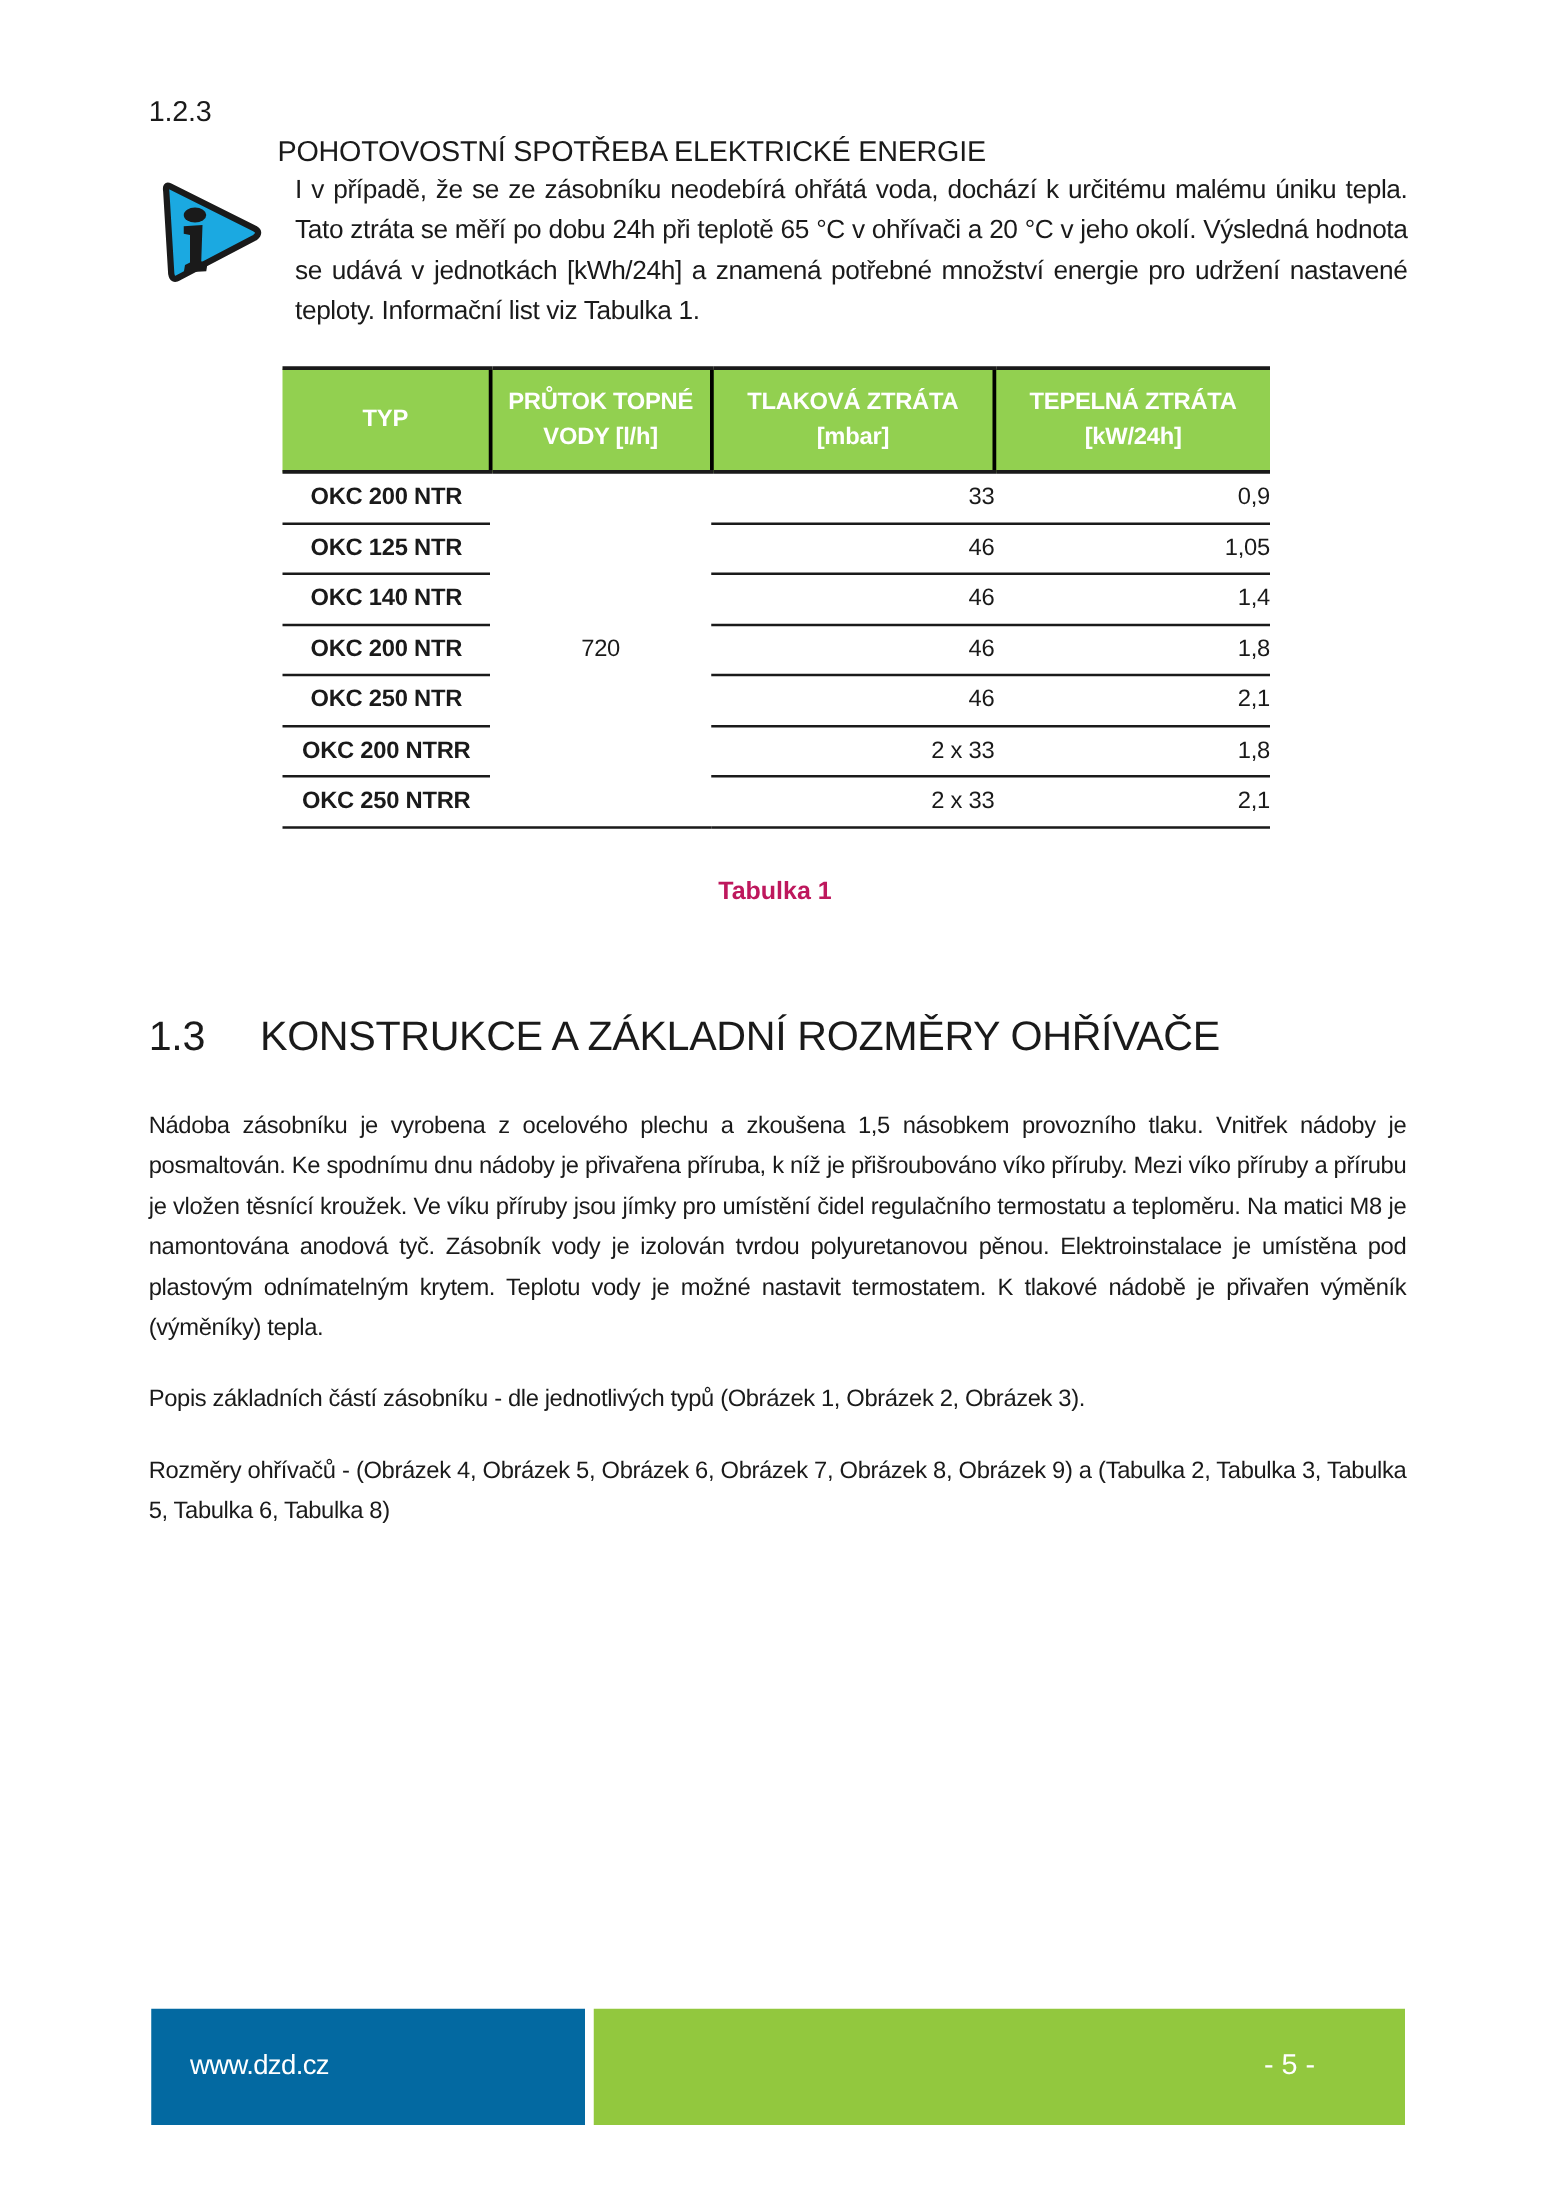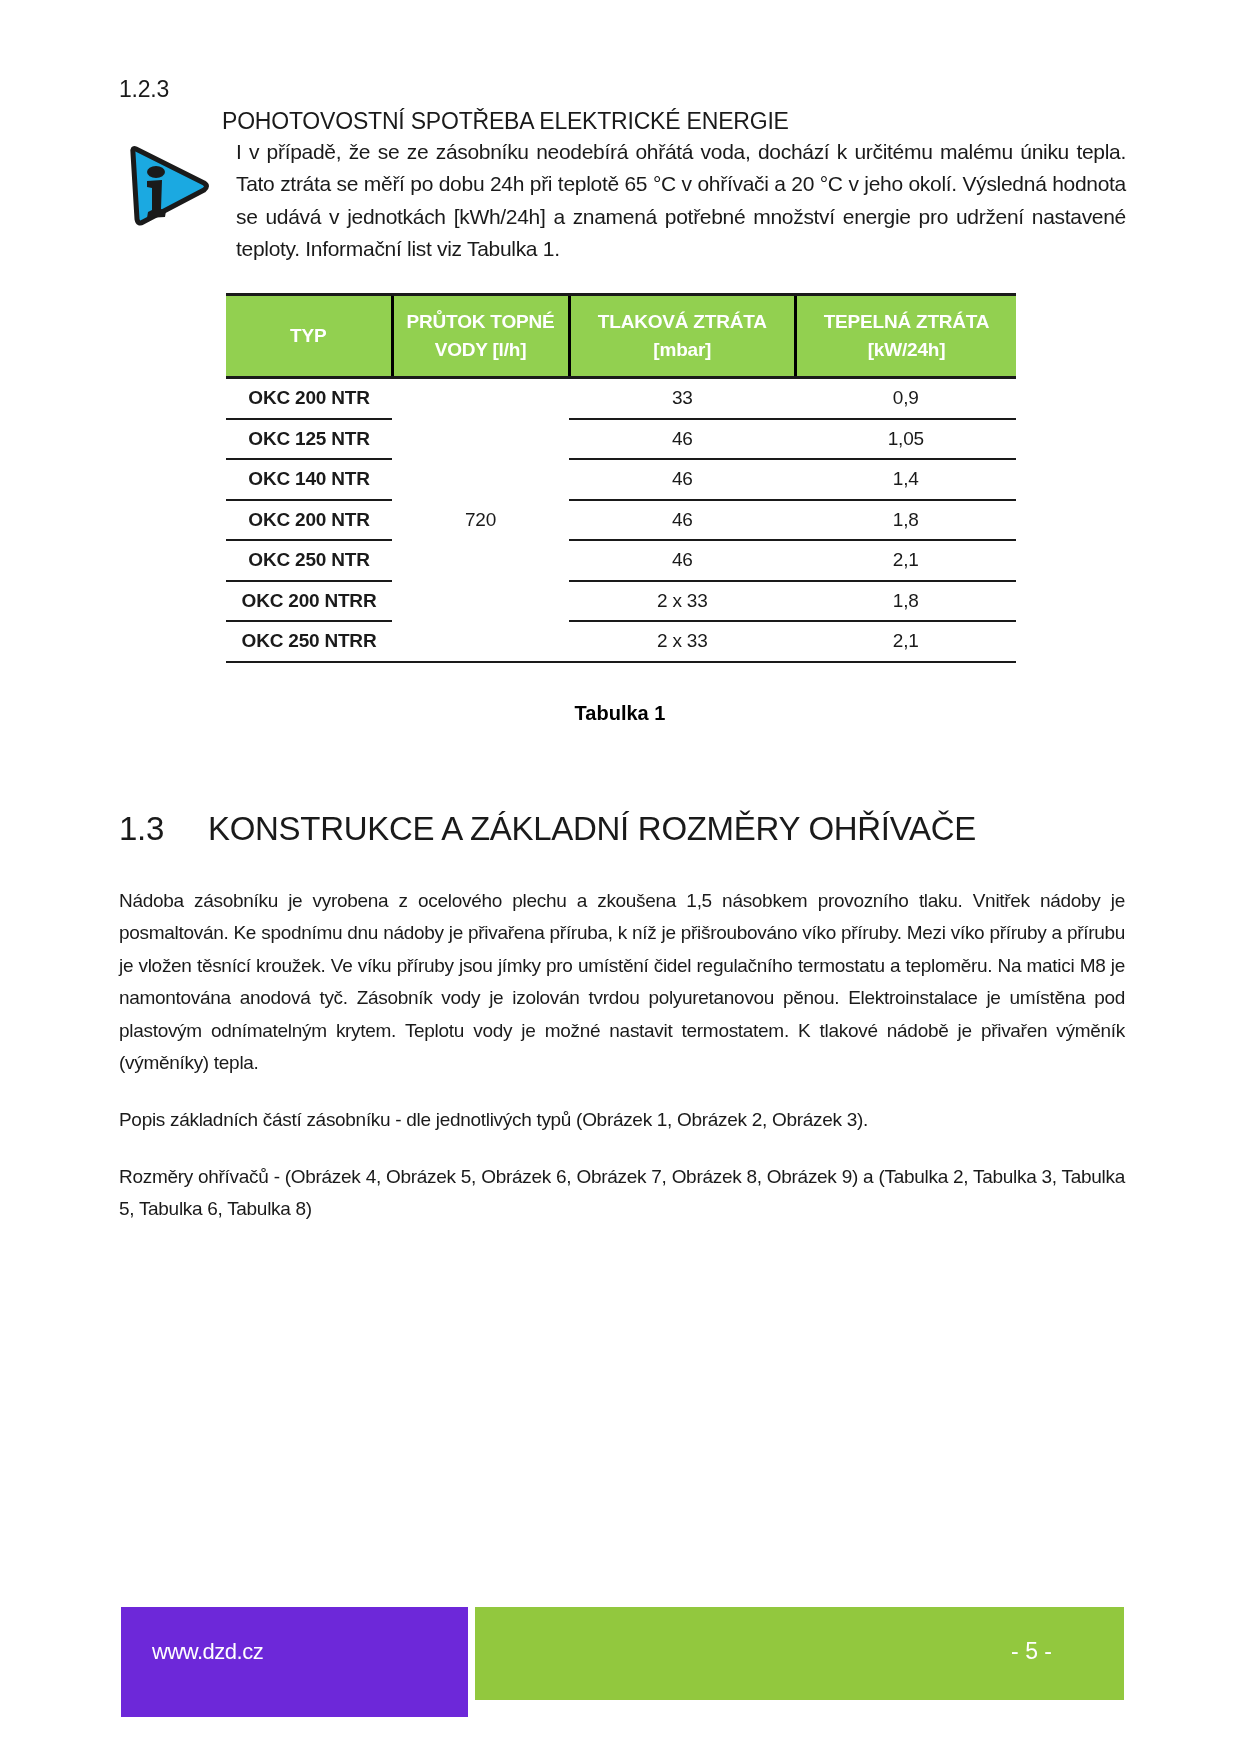--- a/index.html
+++ b/index.html
@@ -14,29 +14,29 @@
            text-align:justify; letter-spacing:-0.3px; }
   table.spec { position:absolute; left:226px; top:293px; width:790px; border-collapse:collapse;
                font-size:19px; letter-spacing:-0.2px; }
   table.spec thead th { background:#92d050; color:#ffffff; font-weight:bold; height:80px;
                         padding:0; text-align:center; line-height:28px; font-size:19px;
                         border-top:3px solid #1a1a1a; border-bottom:3px solid #1a1a1a; }
   table.spec thead th + th { border-left:3px solid #000000; }
   table.spec td { height:38.5px; padding:0; text-align:center; }
   table.spec td.typ { font-weight:bold; border-bottom:2.5px solid #1a1a1a; width:166px; }
   table.spec td.flow { width:177px; border-bottom:2.5px solid #1a1a1a; vertical-align:middle; }
-  table.spec td.val { border-bottom:2.5px solid #1a1a1a; }
-  .caption { left:0; width:1240px; top:702px; text-align:center; color:#000000;
+  table.spec td.val { border-bottom:2.5px solid #1a1a1a;text-align:right; }
+  .caption { left:0; width:1240px; top:702px; text-align:center; color:#be185d;
              font-weight:bold; font-size:20px; }
   .h2 { top:810px; left:119px; font-size:33px; white-space:nowrap; letter-spacing:-0.3px; }
   .h2 .num { position:absolute; left:0; }
   .h2 .title { position:absolute; left:89px; }
   .body { left:119px; width:1006px; font-size:19px; line-height:32.4px; text-align:justify;
           letter-spacing:-0.3px; }
-  .footer-left { left:121px; top:1607px; width:347px; height:110px; background:#6d28d9; }
+  .footer-left { left:121px; top:1607px; width:347px; height:93px; background:#0369a1; }
   .footer-right { left:475px; top:1607px; width:649px; height:93px; background:#92c83e; }
   .footer-url { position:absolute; left:31px; top:32px; color:#ffffff; font-size:22px; letter-spacing:-0.5px; }
   .footer-page { position:absolute; right:72px; top:31px; color:#ffffff; font-size:23px; }
 </style>
 </head>
 <body>
 
 <div class="abs h3">
   <span class="num">1.2.3</span>
   <span class="title">POHOTOVOSTNÍ SPOTŘEBA ELEKTRICKÉ ENERGIE</span>

